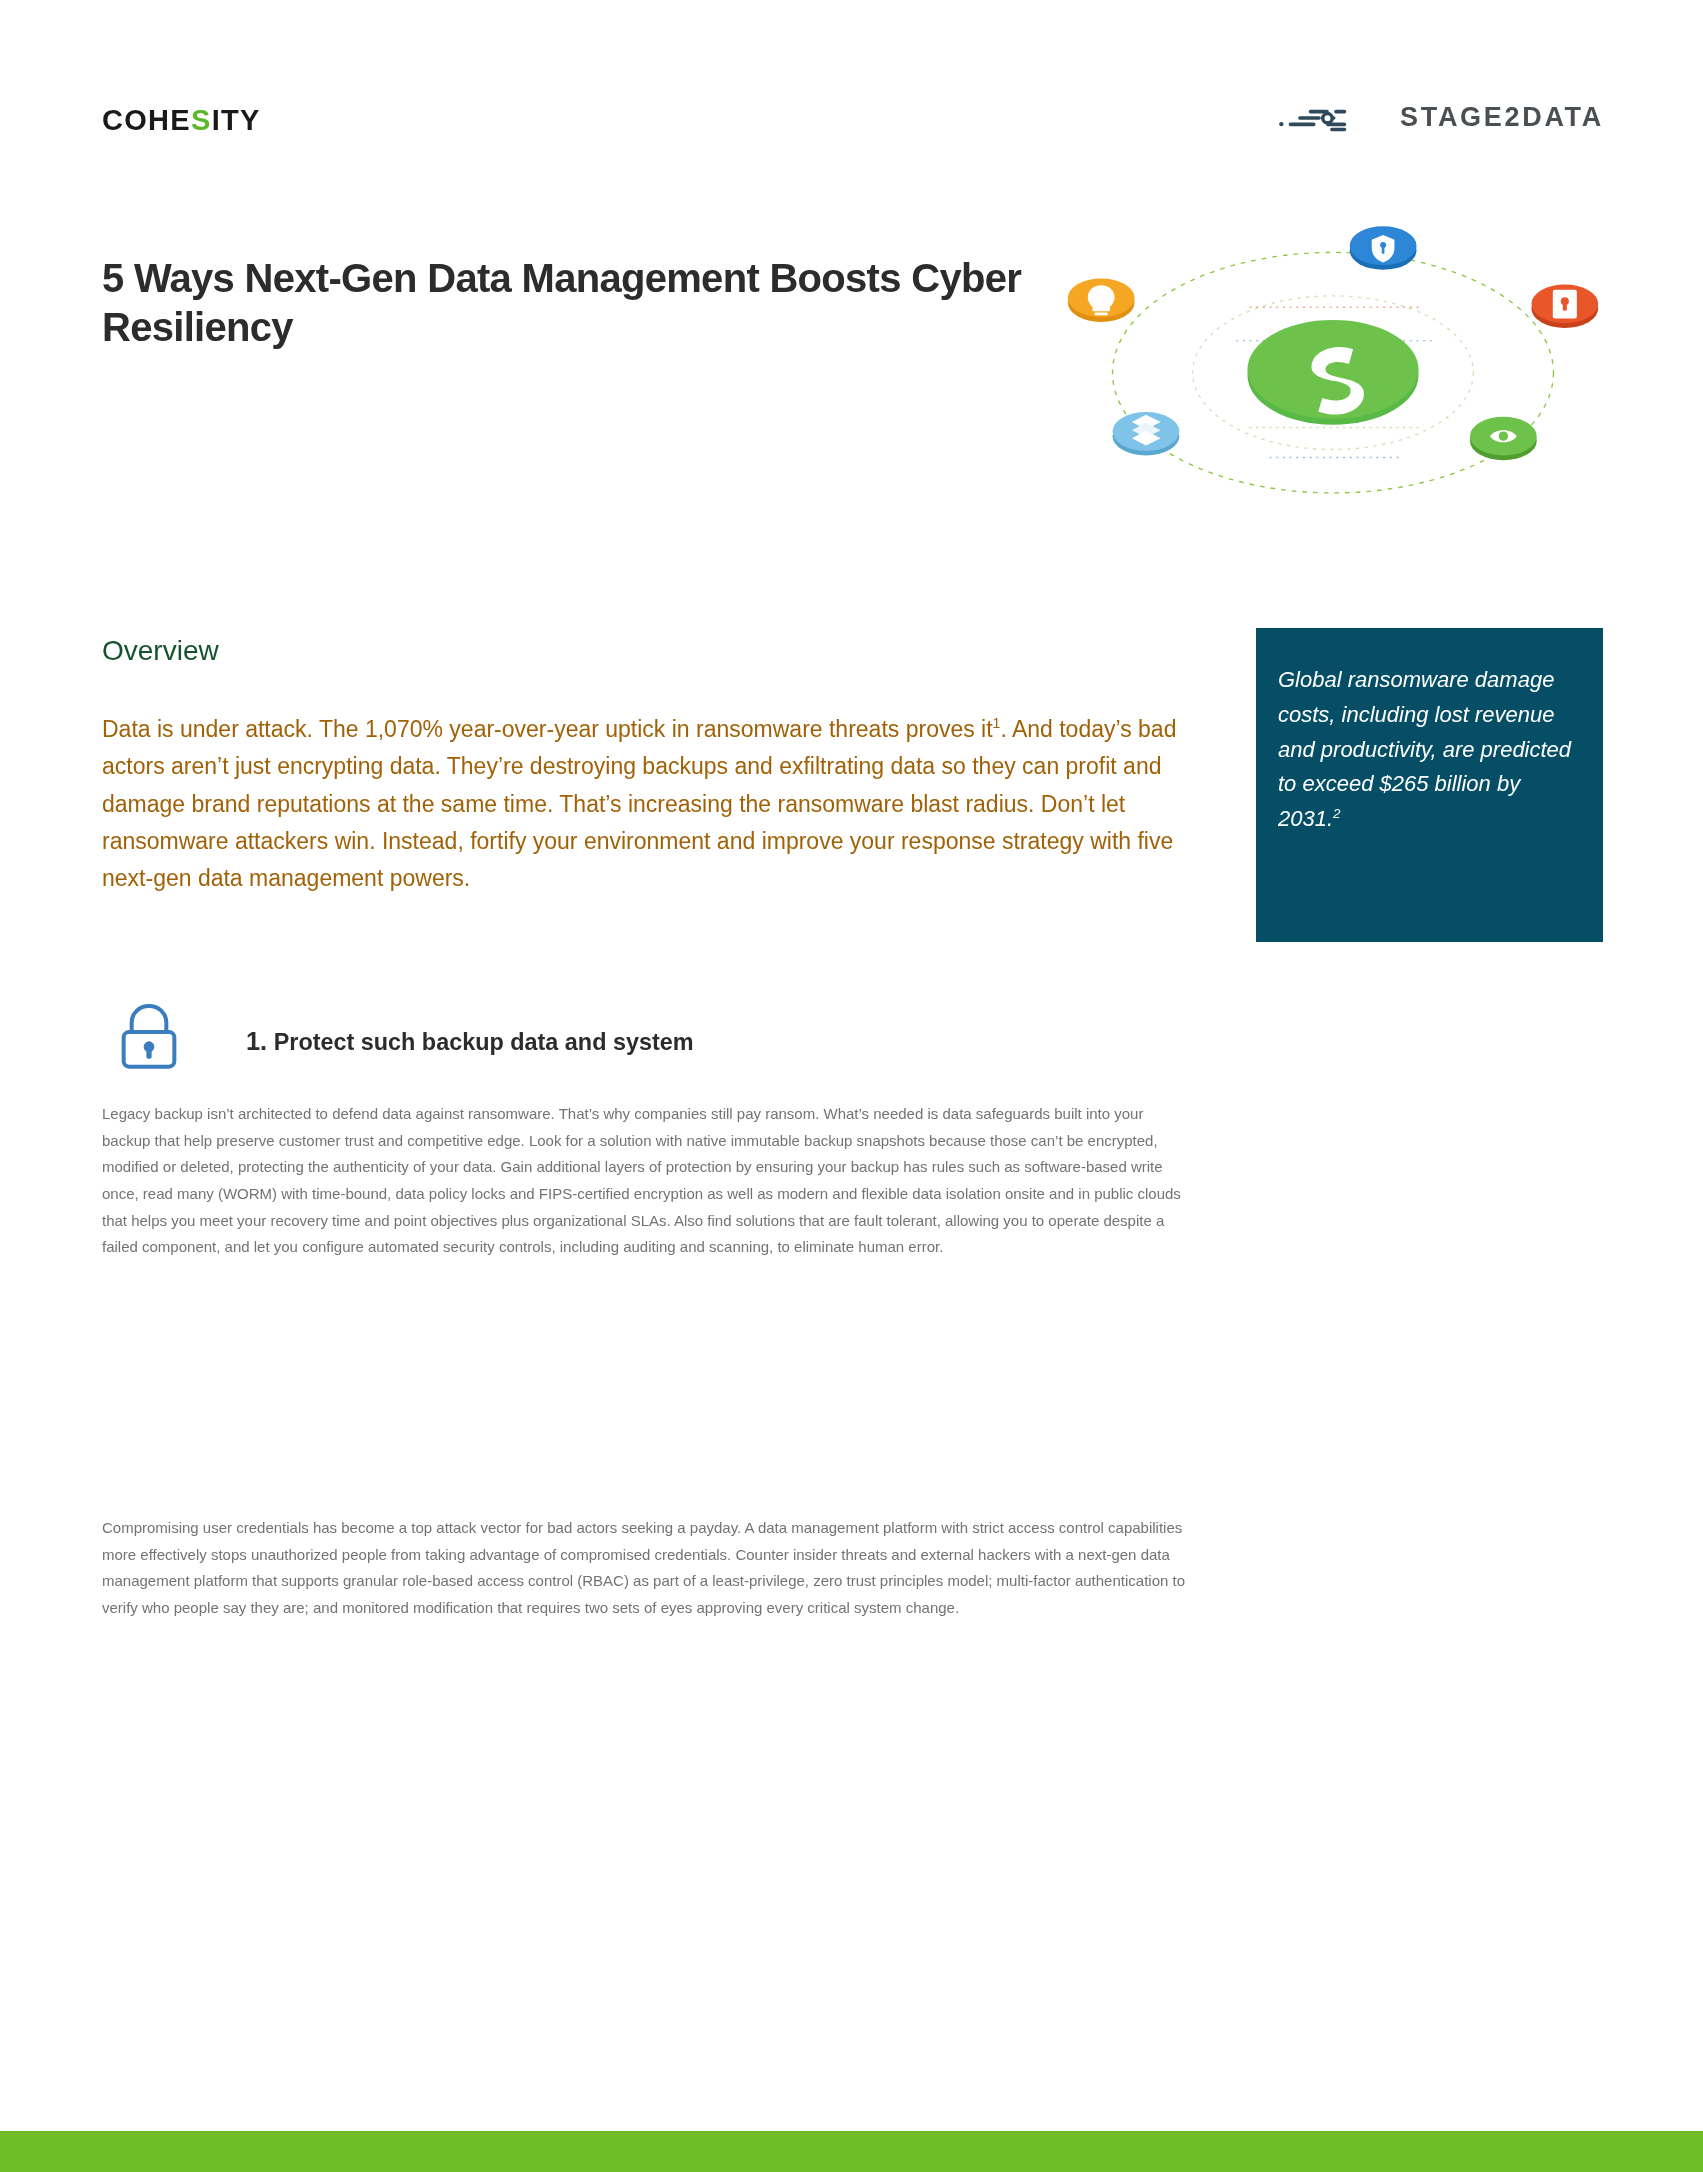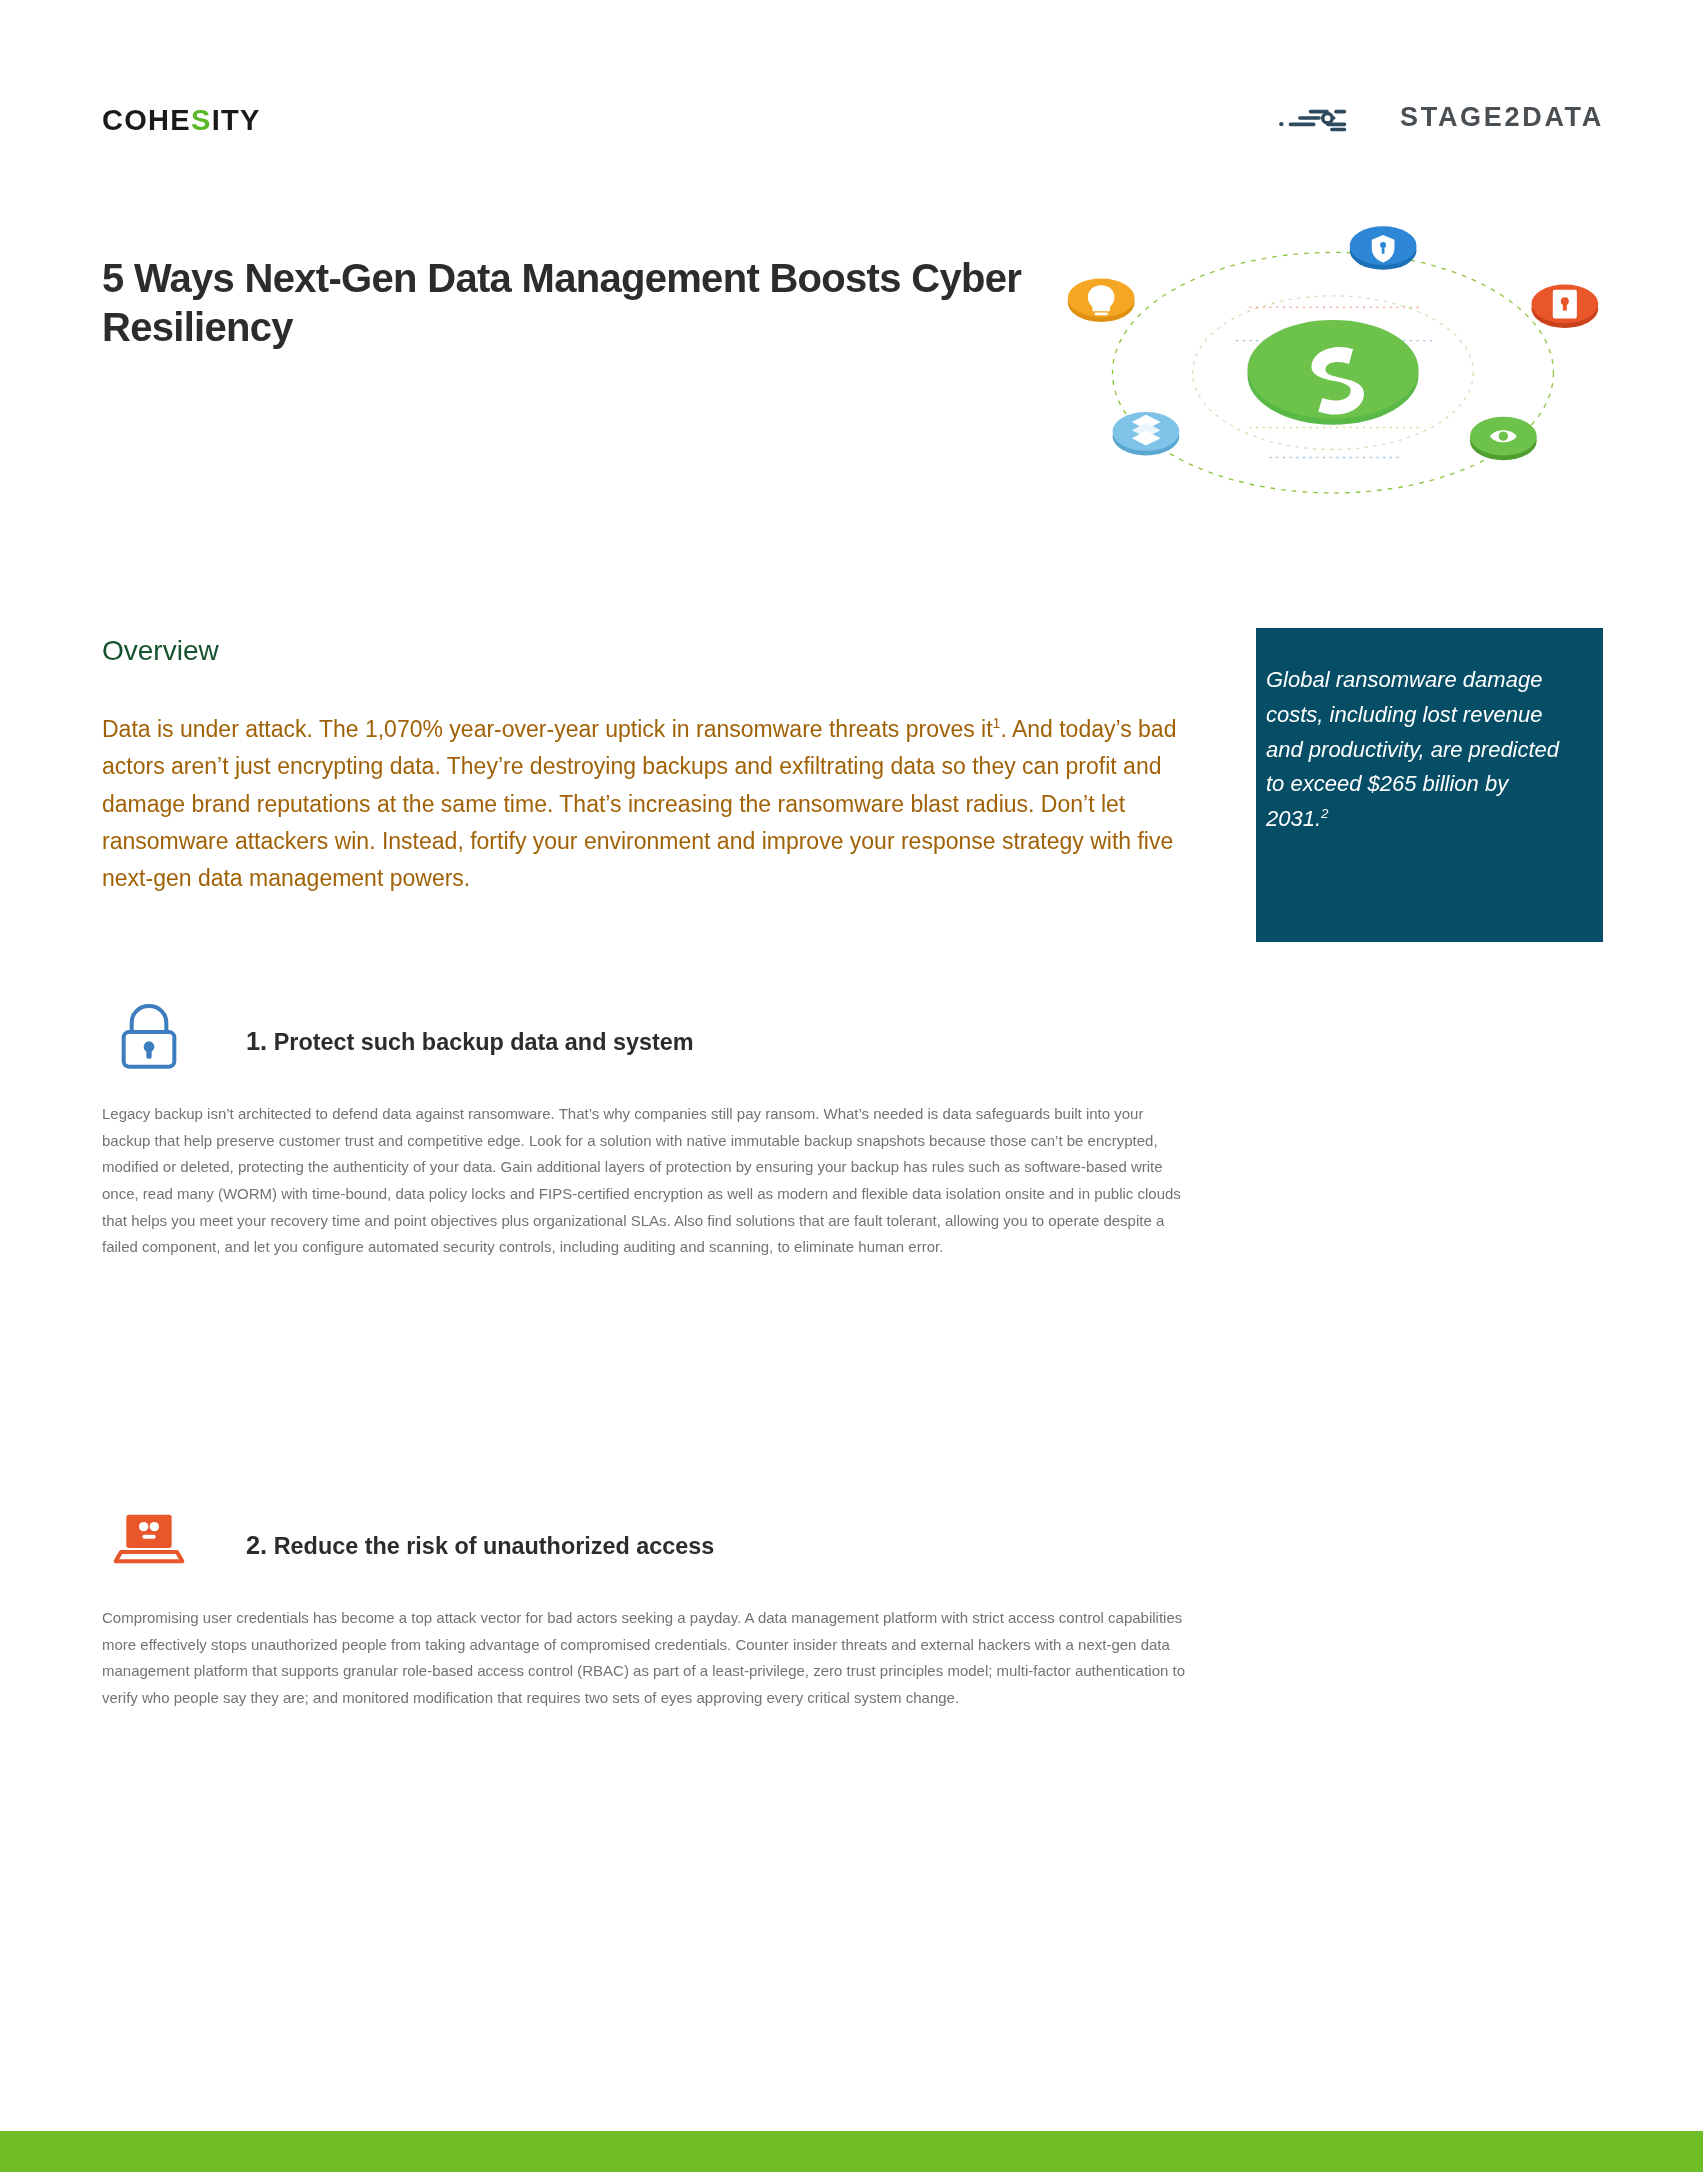--- a/index.html
+++ b/index.html
@@ -99,21 +99,21 @@
   .callout {
     position: absolute;
     left: 1256px;
     top: 628px;
     width: 347px;
     height: 314px;
     background: #054e66;
   }
   .callout-text {
     position: absolute;
-    left: 10px;
+    left: 22px;
     top: 35px;
     width: 307px;
     font-size: 22px;
     line-height: 1.58;
     font-style: italic;
     color: #ffffff;
   }
   .callout-text sup { font-size: 13.4px; vertical-align: super; }
 
   
@@ -257,30 +257,17 @@
     </svg>
     <div class="section-title">
       <span class="num">1.</span>
       <span>Protect such backup data and system</span>
     </div>
   </div>
   <p class="section-body">Legacy backup isn’t architected to defend data against ransomware. That’s why companies still pay ransom. What’s needed is data safeguards built into your backup that help preserve customer trust and competitive edge. Look for a solution with native immutable backup snapshots because those can’t be encrypted, modified or deleted, protecting the authenticity of your data. Gain additional layers of protection by ensuring your backup has rules such as software-based write once, read many (WORM) with time-bound, data policy locks and FIPS-certified encryption as well as modern and flexible data isolation onsite and in public clouds that helps you meet your recovery time and point objectives plus organizational SLAs. Also find solutions that are fault tolerant, allowing you to operate despite a failed component, and let you configure automated security controls, including auditing and scanning, to eliminate human error.</p>
 </div>
 
 <div class="section" id="section-2">
-  <div class="section-head">
-    <svg class="section-icon" viewBox="0 0 120 120">
-      <rect x="26" y="22" width="68" height="50" rx="4" fill="#e8562a"></rect>
-      <circle cx="52" cy="40" r="7" fill="#ffffff"></circle>
-      <circle cx="68" cy="40" r="7" fill="#ffffff"></circle>
-      <rect x="50" y="52" width="20" height="6" rx="3" fill="#ffffff"></rect>
-      <path d="M18 78h84l8 14H10z" fill="none" stroke="#e8562a" stroke-width="6" stroke-linejoin="round"></path>
-    </svg>
-    <div class="section-title">
-      <span class="num">2.</span>
-      <span>Reduce the risk of unauthorized access</span>
-    </div>
-  </div>
   <p class="section-body">Compromising user credentials has become a top attack vector for bad actors seeking a payday. A data management platform with strict access control capabilities more effectively stops unauthorized people from taking advantage of compromised credentials. Counter insider threats and external hackers with a next-gen data management platform that supports granular role-based access control (RBAC) as part of a least-privilege, zero trust principles model; multi-factor authentication to verify who people say they are; and monitored modification that requires two sets of eyes approving every critical system change.</p>
 </div>
 
 <div class="footer-bar"></div>
 
 
 </body></html>

